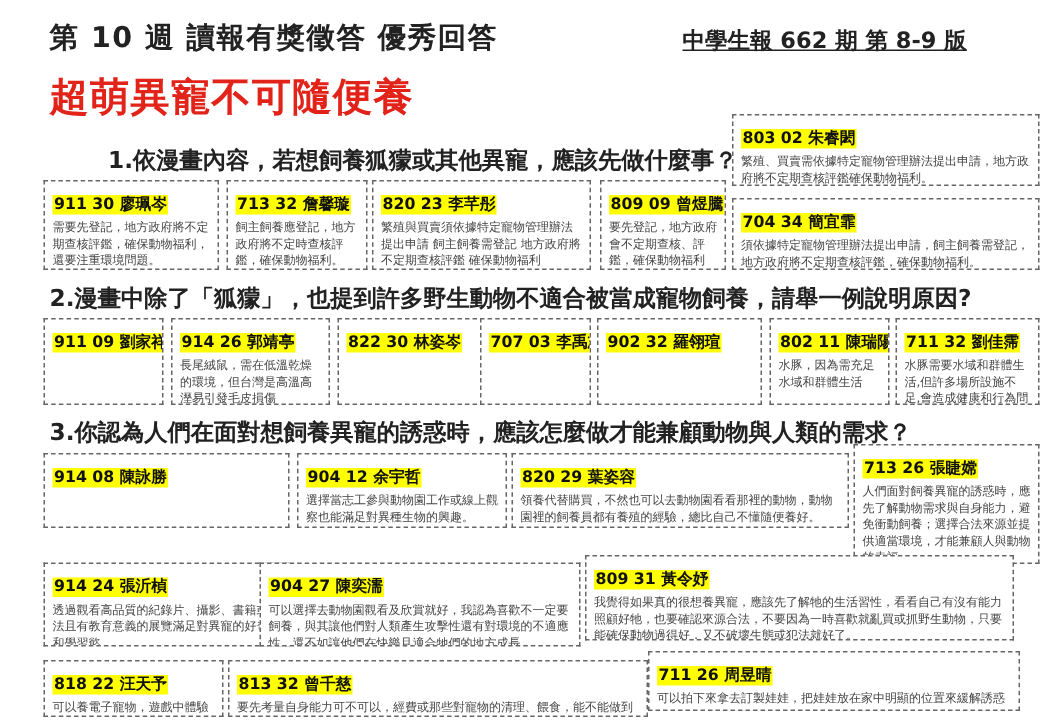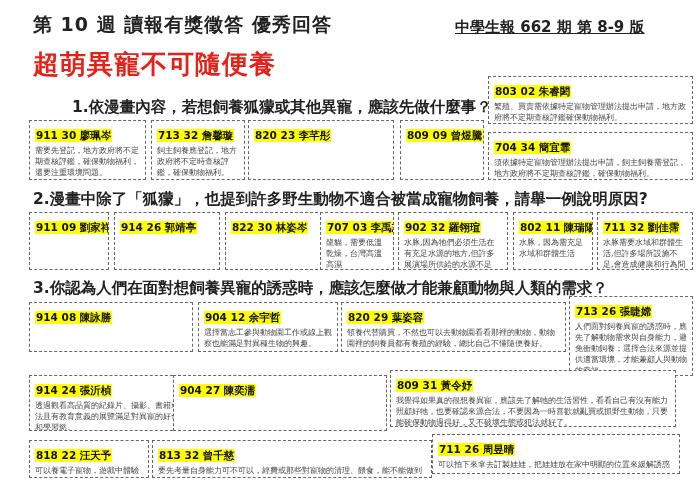--- a/index.html
+++ b/index.html
@@ -32,45 +32,46 @@
 <div class="card" style="left:29px; top:120px; width:117px; height:60px;">
   <div class="name">911 30 廖珮岑</div>
   <div class="ans">需要先登記，地方政府將不定期查核評鑑，確保動物福利，還要注重環境問題。</div>
 </div>
 <div class="card" style="left:151px; top:120px; width:94px; height:60px;">
   <div class="name">713 32 詹馨璇</div>
   <div class="ans">飼主飼養應登記，地方政府將不定時查核評鑑，確保動物福利。</div>
 </div>
 <div class="card" style="left:248px; top:120px; width:146px; height:60px;">
   <div class="name">820 23 李芊彤</div>
+  <div class="ans">繁殖與買賣須依據特定寵物管理辦法提出申請 飼主飼養需登記 地方政府將不定期查核評鑑 確保動物福利</div>
 </div>
 <div class="card" style="left:400px; top:120px; width:84px; height:60px;">
   <div class="name">809 09 曾煜騰</div>
+  <div class="ans">要先登記，地方政府會不定期查核、評鑑，確保動物福利</div>
 </div>
 <div class="card" style="left:488px; top:132px; width:205px; height:48px;">
   <div class="name">704 34 簡宜霏</div>
   <div class="ans">須依據特定寵物管理辦法提出申請，飼主飼養需登記，地方政府將不定期查核評鑑，確保動物福利。</div>
 </div>
 
 <div class="card" style="left:29px; top:212px; width:80px; height:58px;">
   <div class="name">911 09 劉家祥</div>
 </div>
 <div class="card" style="left:114px; top:212px; width:106px; height:58px;">
   <div class="name">914 26 郭靖亭</div>
+  <div class="ans">長尾絨鼠，需在低溫乾燥的環境，但台灣是高溫高溼易引發毛皮損傷</div>
 </div>
 <div class="card" style="left:225px; top:212px; width:98px; height:58px;">
   <div class="name">822 30 林姿岑</div>
 </div>
 <div class="card" style="left:320px; top:212px; width:74px; height:58px;">
   <div class="name">707 03 李禹志</div>
-  <div class="ans">龍貓，需要低溫乾燥，台灣高溫高濕</div>
 </div>
 <div class="card" style="left:398px; top:212px; width:110px; height:58px;">
   <div class="name">902 32 羅翎瑄</div>
-  <div class="ans">水豚,因為牠們必須生活在有充足水源的地方,但許多展演場所供給的水源不足</div>
 </div>
 <div class="card" style="left:513px; top:212px; width:80px; height:58px;">
   <div class="name">802 11 陳瑞陽</div>
   <div class="ans">水豚，因為需充足水域和群體生活</div>
 </div>
 <div class="card" style="left:597px; top:212px; width:96px; height:58px;">
   <div class="name">711 32 劉佳霈</div>
   <div class="ans">水豚需要水域和群體生活,但許多場所設施不足,會造成健康和行為問題</div>
 </div>
 
@@ -88,20 +89,21 @@
 <div class="card" style="left:569px; top:296px; width:124px; height:80px;">
   <div class="name">713 26 張睫嫦</div>
   <div class="ans">人們面對飼養異寵的誘惑時，應先了解動物需求與自身能力，避免衝動飼養；選擇合法來源並提供適當環境，才能兼顧人與動物的幸福。</div>
 </div>
 <div class="card" style="left:29px; top:375px; width:164px; height:56px;">
   <div class="name">914 24 張沂楨</div>
   <div class="ans">透過觀看高品質的紀錄片、攝影、書籍或合法且有教育意義的展覽滿足對異寵的好奇心和學習慾。</div>
 </div>
 <div class="card" style="left:173px; top:375px; width:214px; height:56px;">
   <div class="name">904 27 陳奕濡</div>
+  <div class="ans">可以選擇去動物園觀看及欣賞就好，我認為喜歡不一定要飼養，與其讓他們對人類產生攻擊性還有對環境的不適應性，還不如讓他們在快樂且適合牠們的地方成長。</div>
 </div>
 <div class="card" style="left:390px; top:370px; width:286px; height:57px;">
   <div class="name">809 31 黃令妤</div>
   <div class="ans">我覺得如果真的很想養異寵，應該先了解牠的生活習性，看看自己有沒有能力照顧好牠，也要確認來源合法，不要因為一時喜歡就亂買或抓野生動物，只要能確保動物過得好，又不破壞生態或犯法就好了。</div>
 </div>
 <div class="card" style="left:29px; top:440px; width:120px; height:38px;">
   <div class="name">818 22 汪天予</div>
   <div class="ans">可以養電子寵物，遊戲中體驗</div>
 </div>
 <div class="card" style="left:152px; top:440px; width:280px; height:38px;">

